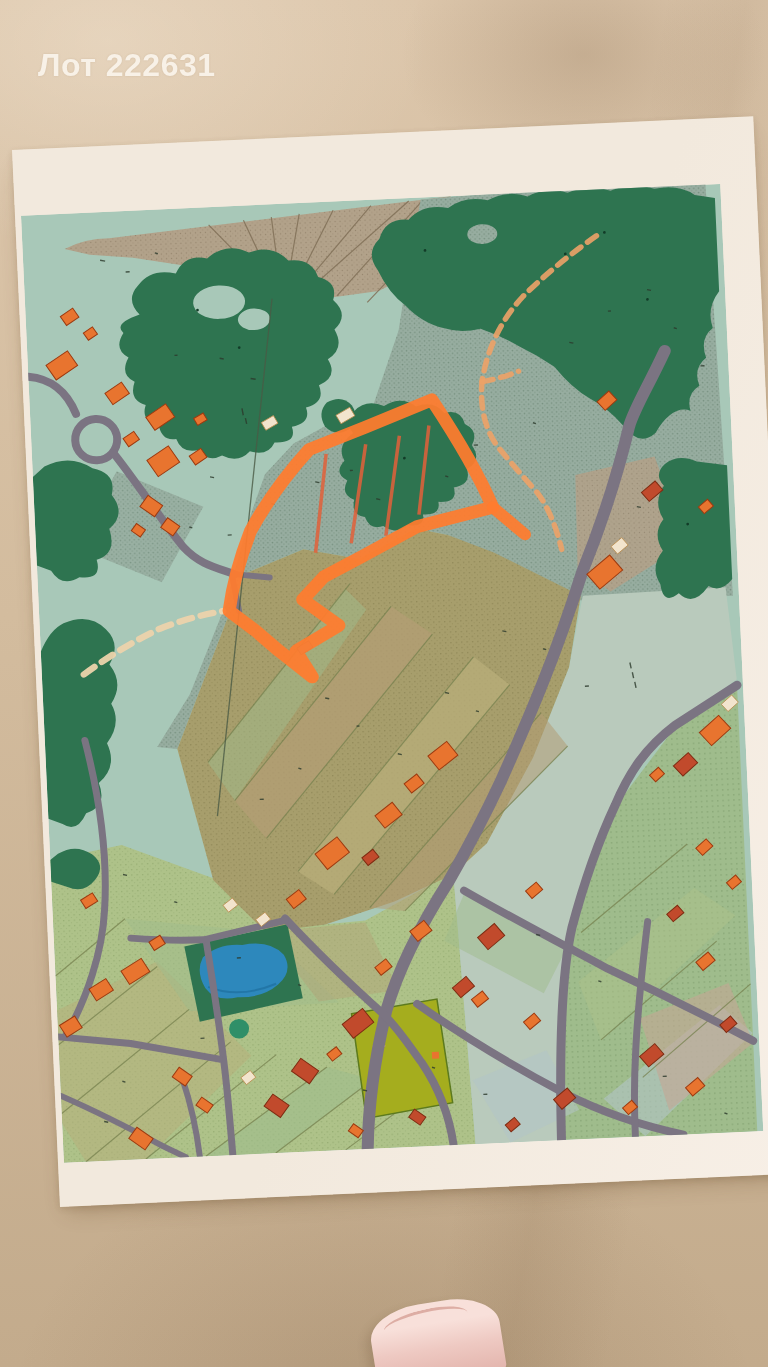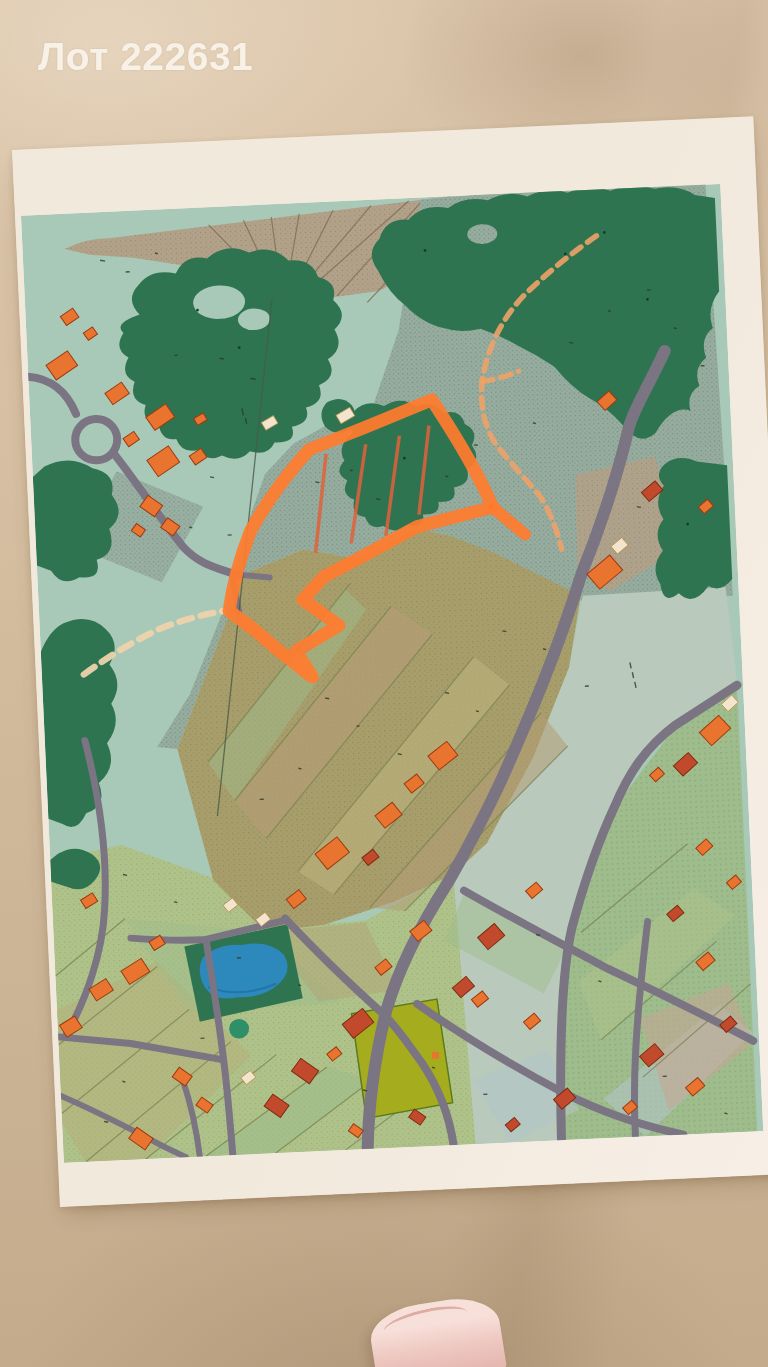--- a/index.html
+++ b/index.html
@@ -10,23 +10,23 @@
   }
   .photo-shading{
     position:absolute;inset:0;pointer-events:none;
     background:
       radial-gradient(60% 22% at 14% 3%, rgba(255,246,232,.30), transparent 70%),
       radial-gradient(34% 14% at 76% 4%, rgba(108,78,48,.20), transparent 70%),
       linear-gradient(100deg, transparent 66%, rgba(108,78,48,.10) 74%, transparent 84%),
       radial-gradient(70% 30% at 50% 104%, rgba(96,66,38,.18), transparent 70%);
   }
   .lot-title{
-    position:absolute;left:38px;top:36px;
+    position:absolute;left:38px;top:48px;
     color:var(--title-color,#f8f1e7);
-    font-size:39px;font-weight:600;letter-spacing:.5px;line-height:1.1;
+    font-size:32px;font-weight:600;letter-spacing:.5px;line-height:1.1;
     text-shadow:0 0 2px rgba(160,130,95,.25);
   }
   .paper{
     position:absolute;left:12px;top:150px;width:742px;height:1058px;
     background:linear-gradient(115deg,var(--paper,#f2e9dd) 55%,var(--paper-edge,#f7efe6) 100%);
     transform:rotate(-2.6deg);transform-origin:0 0;
     box-shadow:0 12px 22px -8px rgba(88,58,28,.30), 0 2px 6px rgba(88,58,28,.15);
   }
   .map-wrap{position:absolute;left:6px;top:66px;width:700px;height:948px;}
   .map-wrap svg{display:block;width:700px;height:948px;}

